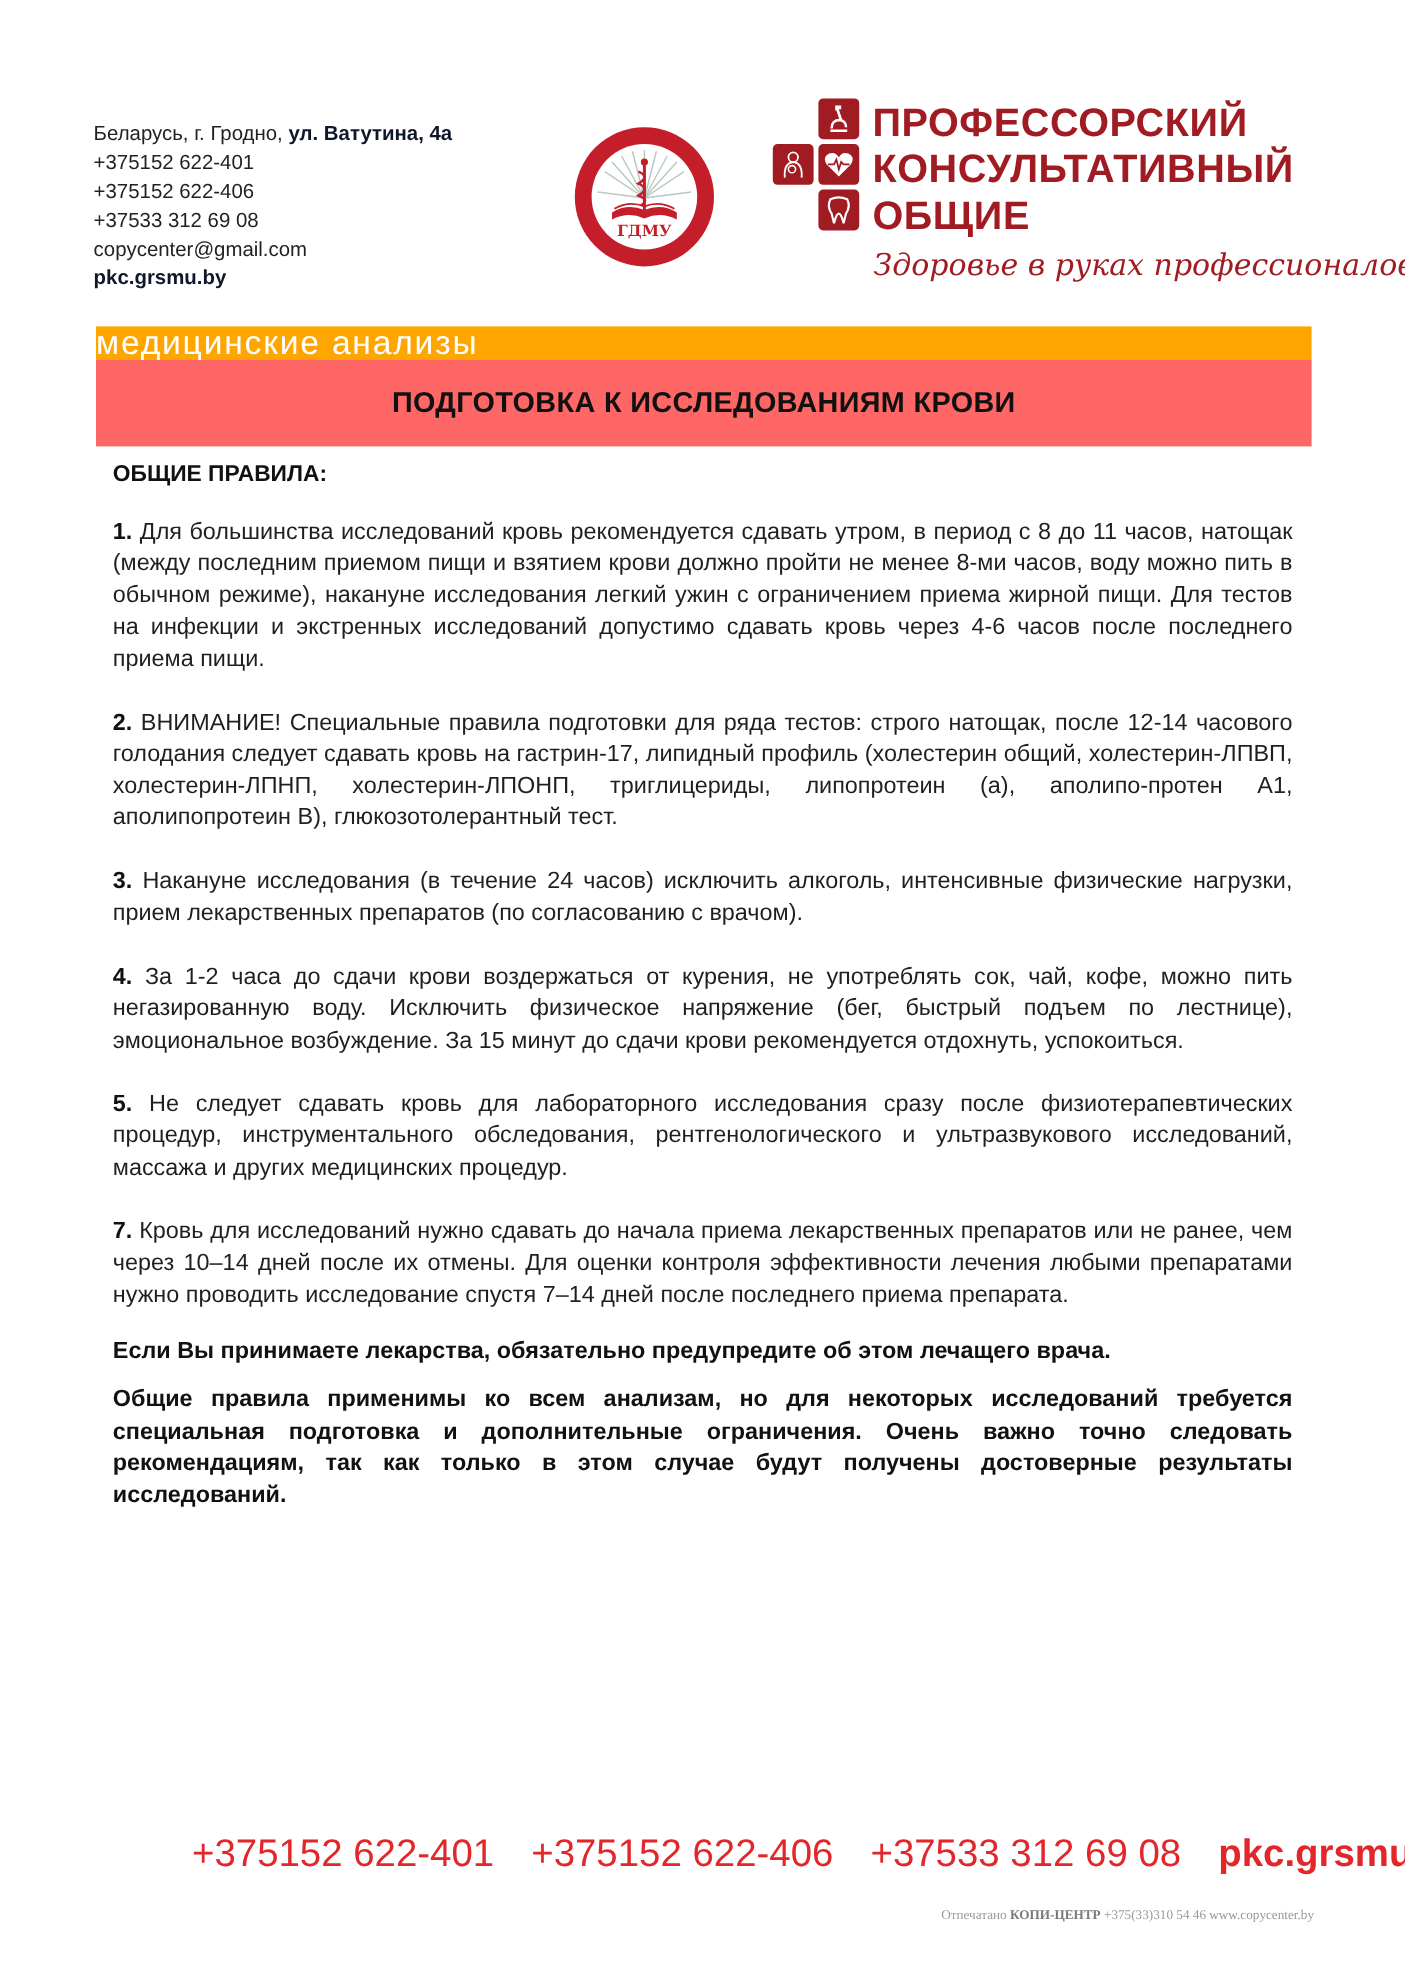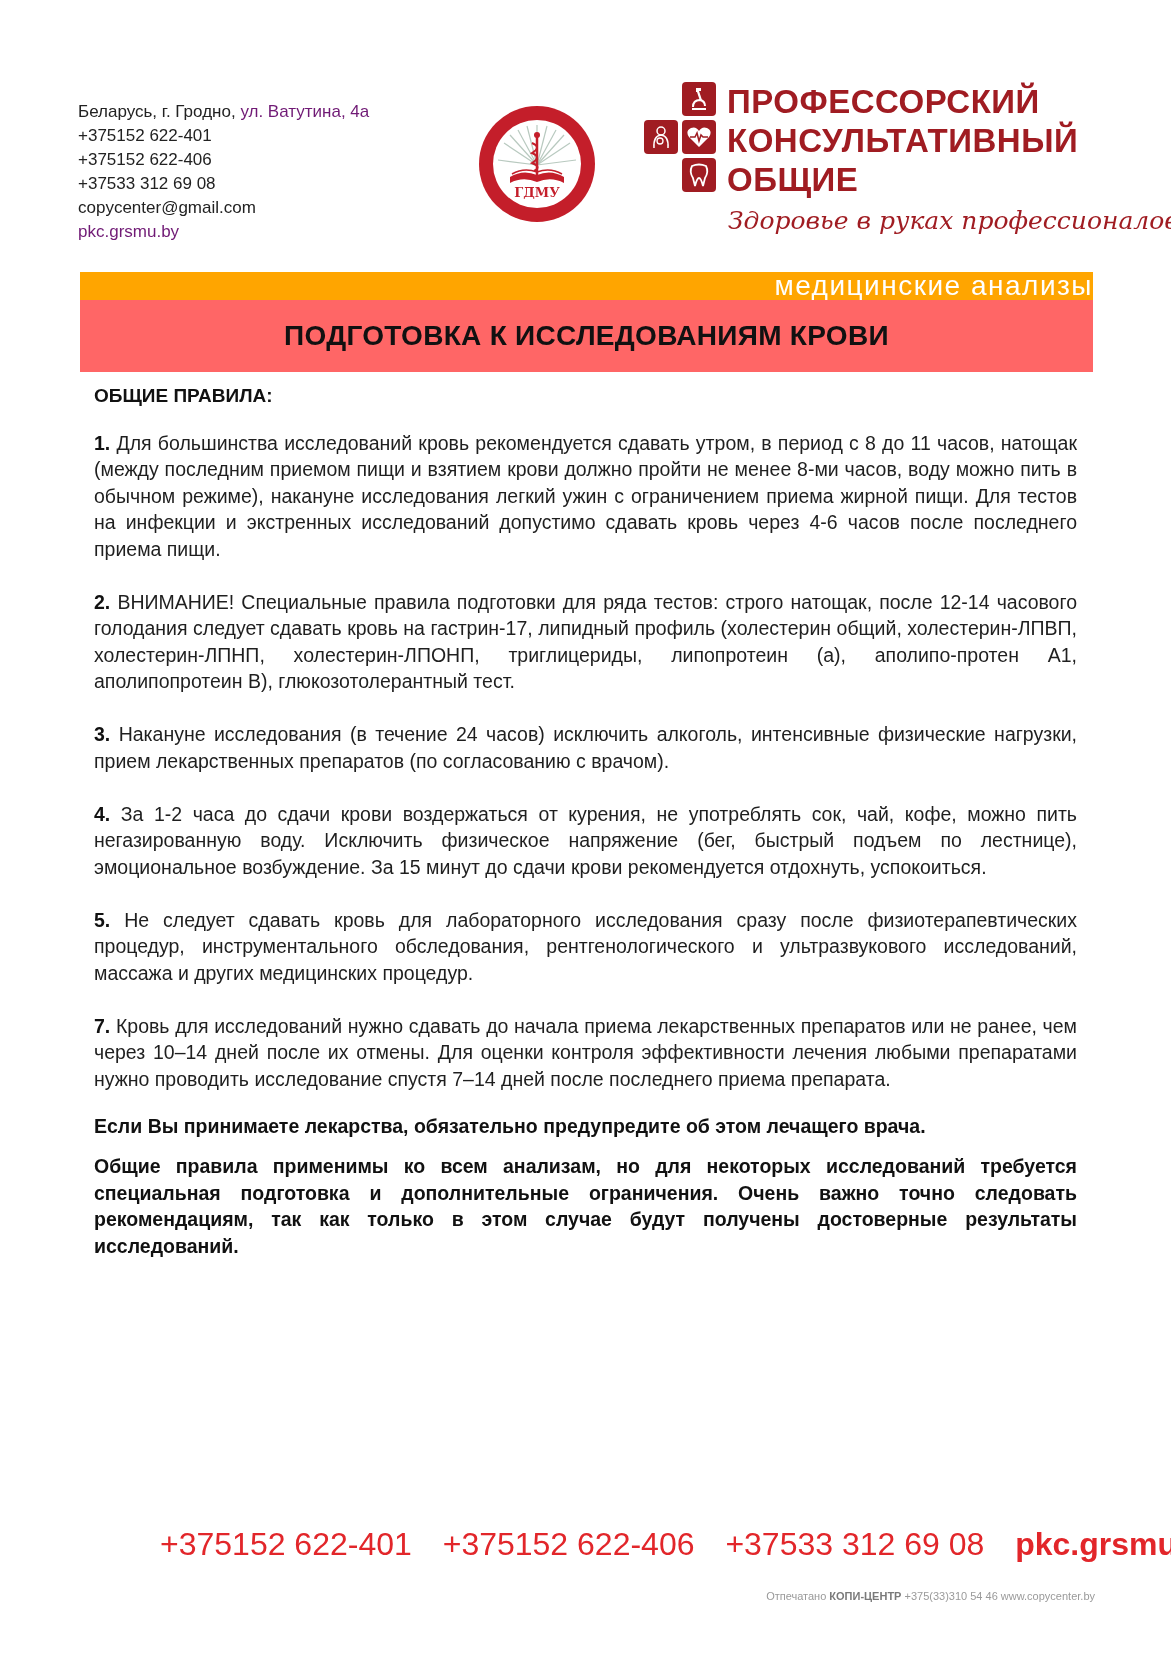--- a/index.html
+++ b/index.html
@@ -12,21 +12,21 @@
       color: #1a1a1a;
     }
     .contact-block {
       position: absolute;
       left: 78px;
       top: 100px;
       font-size: 17px;
       line-height: 24px;
       color: #222;
     }
-    .contact-block .bold { font-weight: normal; color: #701a75; }
+    .contact-block .bold { font-weight: bold; color: #0f172a; }
     .uni-logo {
       position: absolute;
       left: 478px;
       top: 105px;
       width: 118px;
       height: 118px;
     }
     .brand {
       position: absolute;
       left: 642px;
@@ -72,36 +72,36 @@
       white-space: nowrap;
     }
     .category-bar {
       position: absolute;
       left: 80px;
       top: 272px;
       width: 1013px;
       height: 28px;
       background: #ffa500;
       color: #ffffff;
-      text-align: right;
+      text-align: left;
       font-size: 28px;
       line-height: 28px;
       letter-spacing: 1.5px;
       overflow: hidden;
     }
     .title-bar {
       position: absolute;
       left: 80px;
       top: 300px;
       width: 1013px;
       height: 72px;
       background: #ff6666;
       text-align: center;
       font-weight: bold;
-      font-size: 28px;
+      font-size: 24px;
       line-height: 72px;
       color: #111;
       letter-spacing: 0.3px;
     }
     .content {
       position: absolute;
       left: 94px;
       top: 383px;
       width: 983px;
       font-size: 19.5px;
@@ -136,20 +136,21 @@
     }
     .footer-contacts span { margin-right: 22px; }
     .footer-contacts .site { font-weight: bold; margin-right: 0; }
     .printed-by {
       position: absolute;
       right: 76px;
       top: 1590px;
       font-size: 11px;
       color: #9a9a9a;
       white-space: nowrap;
+      font-family: Liberation Serif, serif;
     }
     .printed-by b { color: #7a7a7a; }
   </style>
 </head>
 <body>
 
 <div class="contact-block">
   <div>
     <span>Беларусь, г. Гродно, </span><span class="bold">ул. Ватутина, 4а</span>
   </div>

